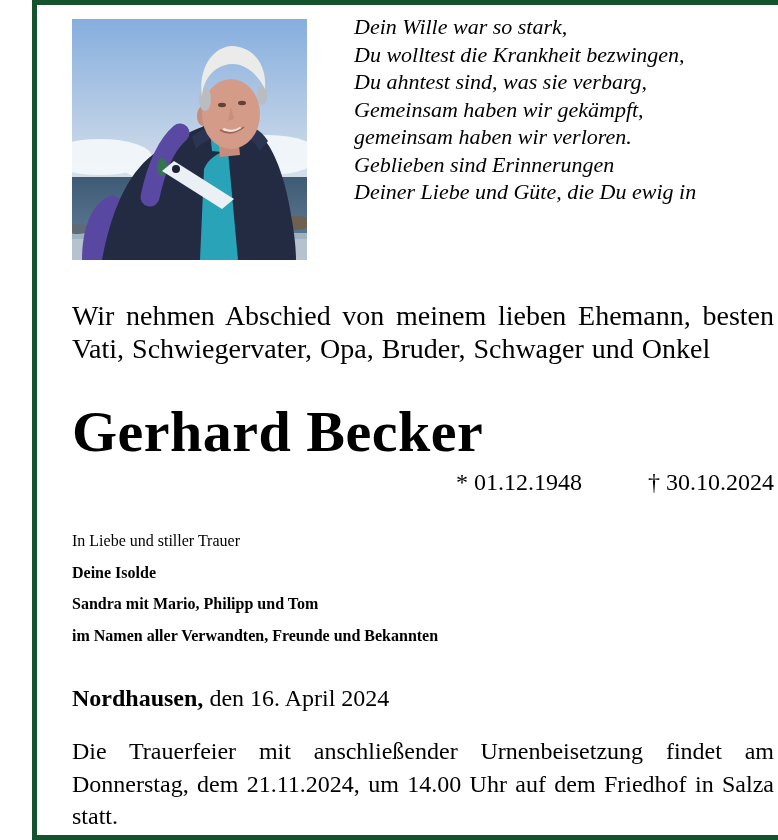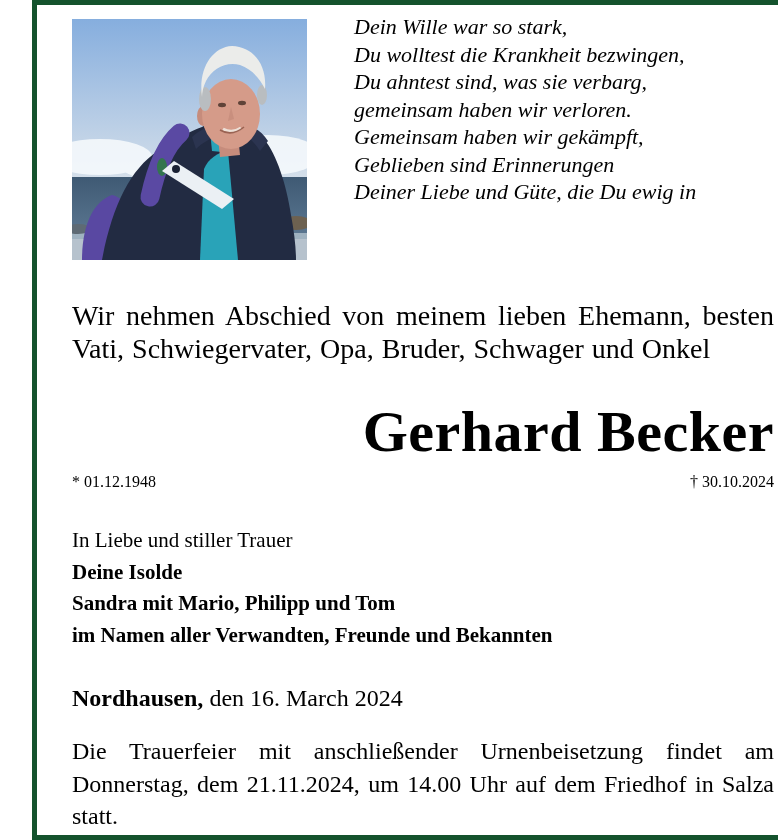--- a/index.html
+++ b/index.html
@@ -46,34 +46,34 @@
   .intro {
     font-size: 28px;
     line-height: 33px;
     text-align: justify;
     word-spacing: 1px;
   }
   .name {
     margin-top: 32px;
     font-size: 58px;
     font-weight: bold;
-    text-align: right;
+    text-align: left;
     line-height: 70px;
     letter-spacing: 0.5px;
   }
   .dates {
     display: flex;
-    justify-content: space-between;
-    gap: 35px;
-    font-size: 16px;
+    justify-content: flex-end;
+    gap: 66px;
+    font-size: 24px;
     line-height: 30px;
   }
   .mourners {
     margin-top: 28px;
-    font-size: 21px;
+    font-size: 16px;
     line-height: 31.5px;
   }
   .mourners .bold { font-weight: bold; }
   .dateline {
     margin-top: 32px;
     font-size: 24px;
     line-height: 30px;
   }
   .dateline b { font-weight: bold; }
   .funeral {
@@ -148,22 +148,22 @@
         <path d="M130,78 C126,50 140,28 160,27 C182,28 195,46 193,70
                  C188,60 180,50 168,46 C154,42 140,50 134,62 C131,68 130,74 130,78 Z" fill="#ebecea"></path>
       </g>
     </svg>
   </div>
 
   <div class="poem">
     <div>Dein Wille war so stark,</div>
     <div>Du wolltest die Krankheit bezwingen,</div>
     <div>Du ahntest sind, was sie verbarg,</div>
+    <div>Gemeinsam haben wir gekämpft,</div>
     <div>gemeinsam haben wir verloren.</div>
-    <div>Gemeinsam haben wir gekämpft,</div>
     <div>Geblieben sind Erinnerungen</div>
     <div>Deiner Liebe und Güte, die Du ewig in</div>
   </div>
 
   <div class="main">
 
     <p class="intro" style="margin:0">Wir nehmen Abschied von meinem lieben Ehemann, besten Vati, Schwiegervater, Opa, Bruder, Schwager und Onkel</p>
 
     <div class="name">Gerhard Becker</div>
 
@@ -174,19 +174,19 @@
 
     <div class="mourners">
       <div>In Liebe und stiller Trauer</div>
       <div class="bold">Deine Isolde</div>
       <div class="bold">Sandra mit Mario, Philipp und Tom</div>
       <div class="bold">im Namen aller Verwandten, Freunde und Bekannten</div>
     </div>
 
     <div class="dateline">
       <b>Nordhausen,</b>
-      <span>den 16. March 2024</span>
+      <span>den 16. April 2024</span>
     </div>
 
     <p class="funeral" style="margin-bottom:0">Die Trauerfeier mit anschließender Urnenbeisetzung findet am Donnerstag, dem 21.11.2024, um 14.00 Uhr auf dem Friedhof in Salza statt.</p>
 
   </div>
 </div>
 
 </body></html>

